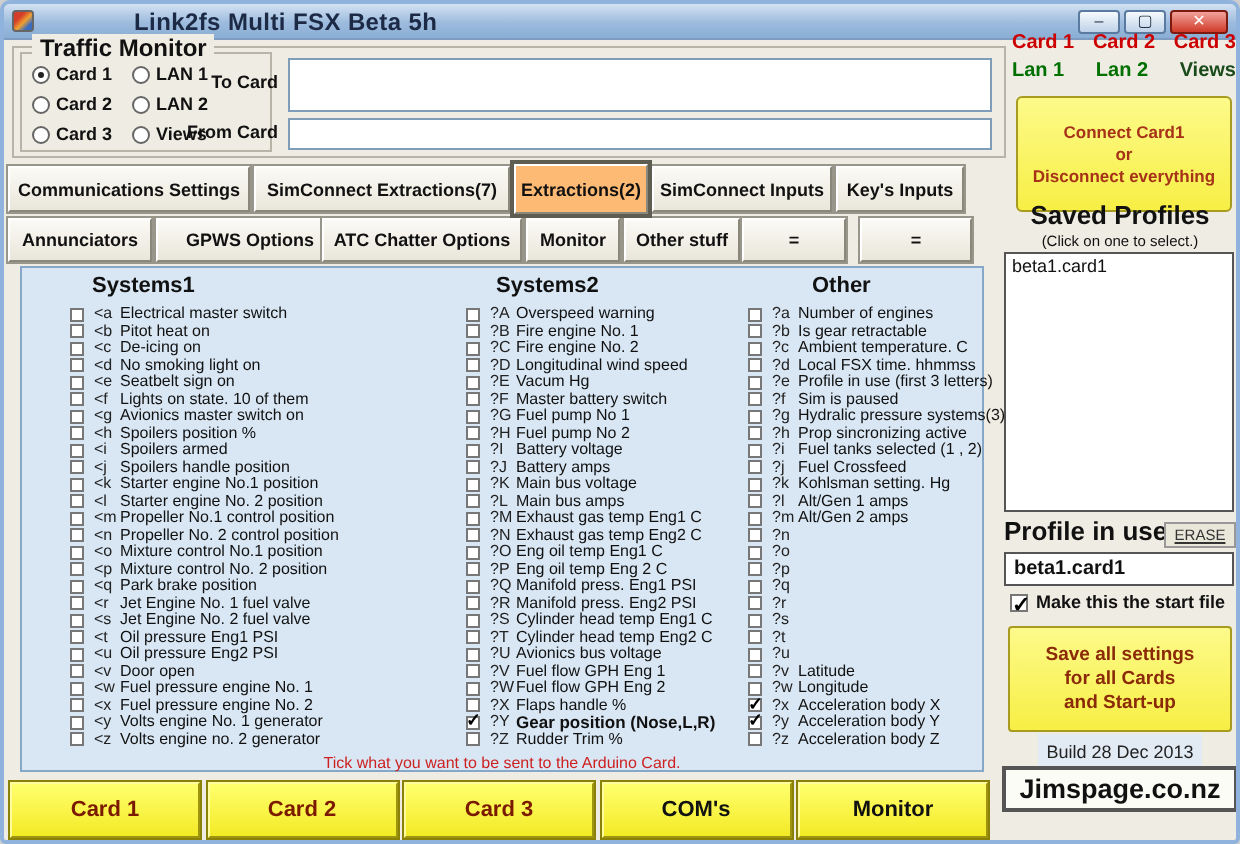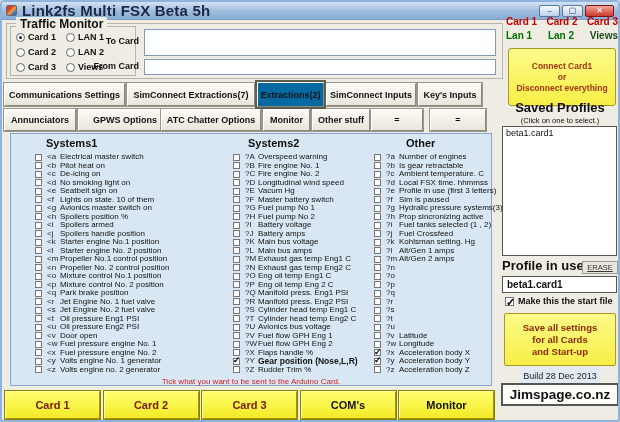--- a/index.html
+++ b/index.html
@@ -6,21 +6,21 @@
   *{box-sizing:border-box;}
   .window{position:relative;width:620px;height:422px;background:#EFEDE3;
     border:2px solid #8FB3DC;border-radius:5px 5px 3px 3px;overflow:hidden;
     font-family:"Liberation Sans",sans-serif;color:#111;}
   
   .titlebar{position:absolute;top:0;left:0;right:0;height:18px;
     background:linear-gradient(#d3e2f3,#9dbbdd 55%,#8aaed5);
     display:flex;align-items:center;padding:0 4px;border-bottom:1px solid #7d9cc0;}
   .app-icon{width:11px;height:11px;border-radius:2px;margin-right:5px;flex:none;
     background:linear-gradient(135deg,#d43d2a 30%,#f0a030 55%,#3a6cc0 80%);border:1px solid #666;}
-  .title-text{font-size:15px;font-weight:bold;color:#1c2a46;letter-spacing:.2px;}
+  .title-text{font-size:12px;font-weight:bold;color:#1c2a46;letter-spacing:.2px;margin-left:45px;}
   .win-buttons{margin-left:auto;display:flex;gap:2px;}
   .win-btn{width:21px;height:12px;border:1px solid #5a7aa0;border-radius:2px;
     background:linear-gradient(#f6fafd,#bed2e8);font-size:8px;line-height:10px;
     text-align:center;color:#234;}
   .win-btn.close{width:29px;background:linear-gradient(#f2a39b,#cf3a28);color:#fff;border-color:#7c1a10;}
   
   .traffic-outer{position:absolute;left:4px;top:21px;width:497px;height:56px;border:1px solid #b8b5a8;}
   .tm-group{position:absolute;left:8px;top:24px;width:126px;height:50px;border:1px solid #b8b5a8;}
   .tm-title{position:absolute;left:14px;top:15px;background:#EFEDE3;padding:0 4px;
     font-size:12px;font-weight:bold;z-index:3;}
@@ -28,21 +28,21 @@
     font-size:9px;font-weight:bold;white-space:nowrap;}
   .radio{width:9px;height:9px;border:1px solid #666;border-radius:50%;background:#fff;position:relative;flex:none;}
   .radio.on::after{content:"";position:absolute;left:2px;top:2px;width:3px;height:3px;border-radius:50%;background:#222;}
   .io-label{position:absolute;font-size:9px;font-weight:bold;text-align:right;white-space:nowrap;}
   .io-box{position:absolute;background:#fff;border:1px solid #7f9db9;font-size:9px;padding:1px 3px;}
   
   .tab{position:absolute;height:23px;background:linear-gradient(#fbfaf5,#e9e6da);
     border:1px solid;border-color:#fff #8a887a #8a887a #fff;outline:1px solid #98968a;
     font-size:9px;font-weight:bold;display:flex;align-items:center;justify-content:center;
     text-align:center;white-space:nowrap;}
-  .tab.on{background:#0369a1;outline:2px solid #5e5d52;height:25px;z-index:2;}
+  .tab.on{background:#fdba74;outline:2px solid #5e5d52;height:25px;z-index:2;}
   
   .panel{position:absolute;left:8px;top:131px;width:482px;height:253px;
     background:#D9E7F4;border:1px solid #86A7C8;}
   .col-header{position:absolute;font-size:11px;font-weight:bold;}
   .col{position:absolute;top:151px;}
   .row{display:flex;align-items:center;height:8.5px;font-size:8px;line-height:8px;white-space:nowrap;}
   .cb{width:7px;height:7px;border:1px solid #777;background:#fff;position:relative;flex:none;}
   .cb.on::after{content:"\2713";position:absolute;left:-1px;top:-2.5px;font-size:9px;font-weight:bold;color:#000;}
   .code{width:15px;padding-left:5px;flex:none;color:#222;}
   .lbl{padding-left:3px;}

